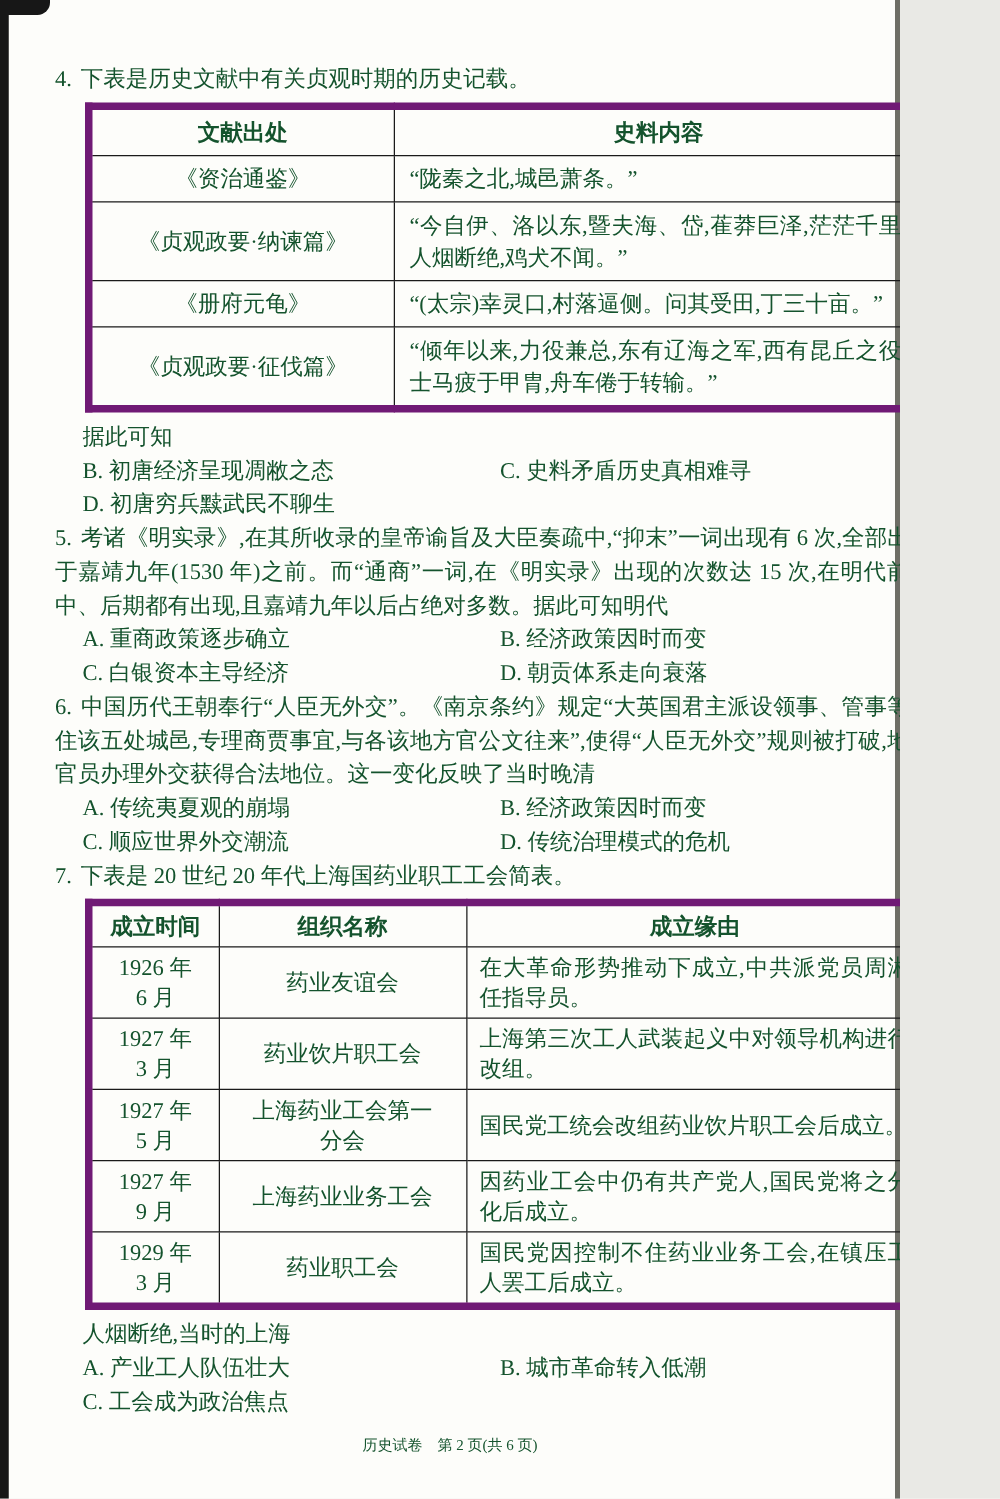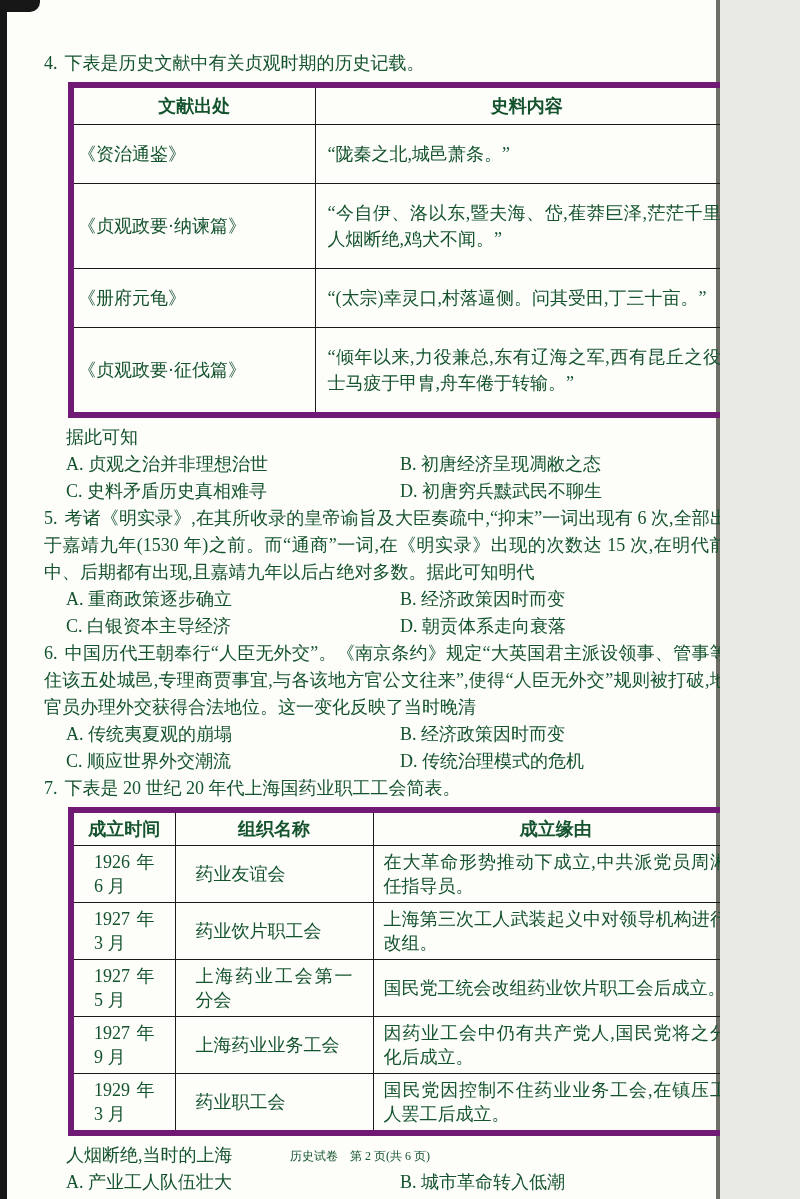--- a/index.html
+++ b/index.html
@@ -13,24 +13,24 @@
   .content{position:absolute;left:44px;top:50px;width:702px;font-size:18px;line-height:27px;
         text-align:justify;}
   .q-para{margin:0;}
   .q-num{padding-right:7px;}
   .q-prompt{margin:0 0 0 22px;}
   .options{margin-left:22px;display:grid;grid-template-columns:334px 1fr;}
   .option{display:block;line-height:27px;}
   table.qtable{border-collapse:collapse;table-layout:fixed;width:676px;margin:5px 0 6px 24px;
         border:6px solid #701a75;}
   .qtable th,.qtable td{border:1px solid #1a1a1a;font-size:18px;line-height:26px;
-        vertical-align:middle;padding:16px 12px;word-break:break-all;}
+        vertical-align:middle;padding:5px 12px;word-break:break-all;}
   .qtable th{font-family:"Liberation Sans","DejaVu Sans",sans-serif;font-weight:bold;
         text-align:center;padding:5px 6px;}
-  .qtable td.c-center{padding:5px 4px;}
+  .qtable td.c-center{text-align:center;padding:5px 4px;}
   table.qtable-7 th,table.qtable-7 td{line-height:24px;padding:4px 10px;}
   table.qtable-7 td.c-center{padding:4px 20px;}
   .footer{position:absolute;left:0;bottom:34px;width:100%;text-align:center;font-size:12px;}
 </style>
 </head>
 <body>
 
 <div class="page">
   <div class="scan-edge-left"></div>
   <div class="scan-edge-right"></div>
@@ -65,21 +65,20 @@
             <td>“(太宗)幸灵口,村落逼侧。问其受田,丁三十亩。”</td>
           </tr>
           <tr>
             <td class="c-center">《贞观政要·征伐篇》</td>
             <td>“倾年以来,力役兼总,东有辽海之军,西有昆丘之役,士马疲于甲胄,舟车倦于转输。”</td>
           </tr>
         </tbody>
       </table>
       <p class="q-prompt">据此可知</p>
       <div class="options">
-        <span class="option">A. 贞观之治并非理想治世</span>
         <span class="option">B. 初唐经济呈现凋敝之态</span>
         <span class="option">C. 史料矛盾历史真相难寻</span>
         <span class="option">D. 初唐穷兵黩武民不聊生</span>
       </div>
     </section>
 
     <section>
       <p class="q-para"><span class="q-num">5.</span><span>考诸《明实录》,在其所收录的皇帝谕旨及大臣奏疏中,“抑末”一词出现有 6 次,全部出现于嘉靖九年(1530 年)之前。而“通商”一词,在《明实录》出现的次数达 15 次,在明代前、中、后期都有出现,且嘉靖九年以后占绝对多数。据此可知明代</span></p>
       <div class="options">
         <span class="option">A. 重商政策逐步确立</span>

